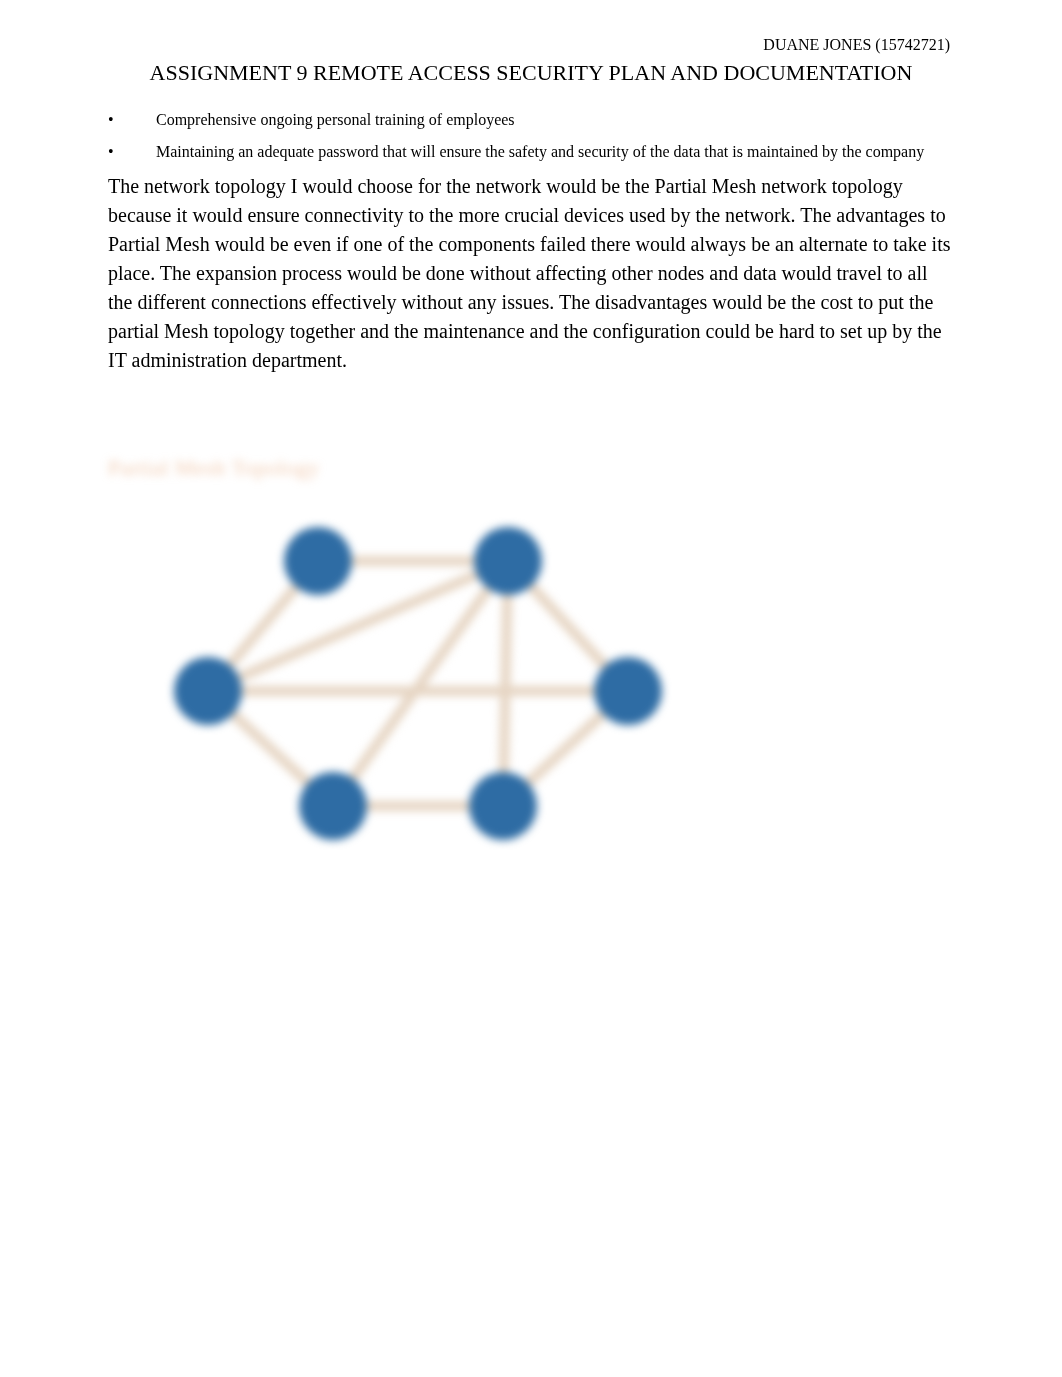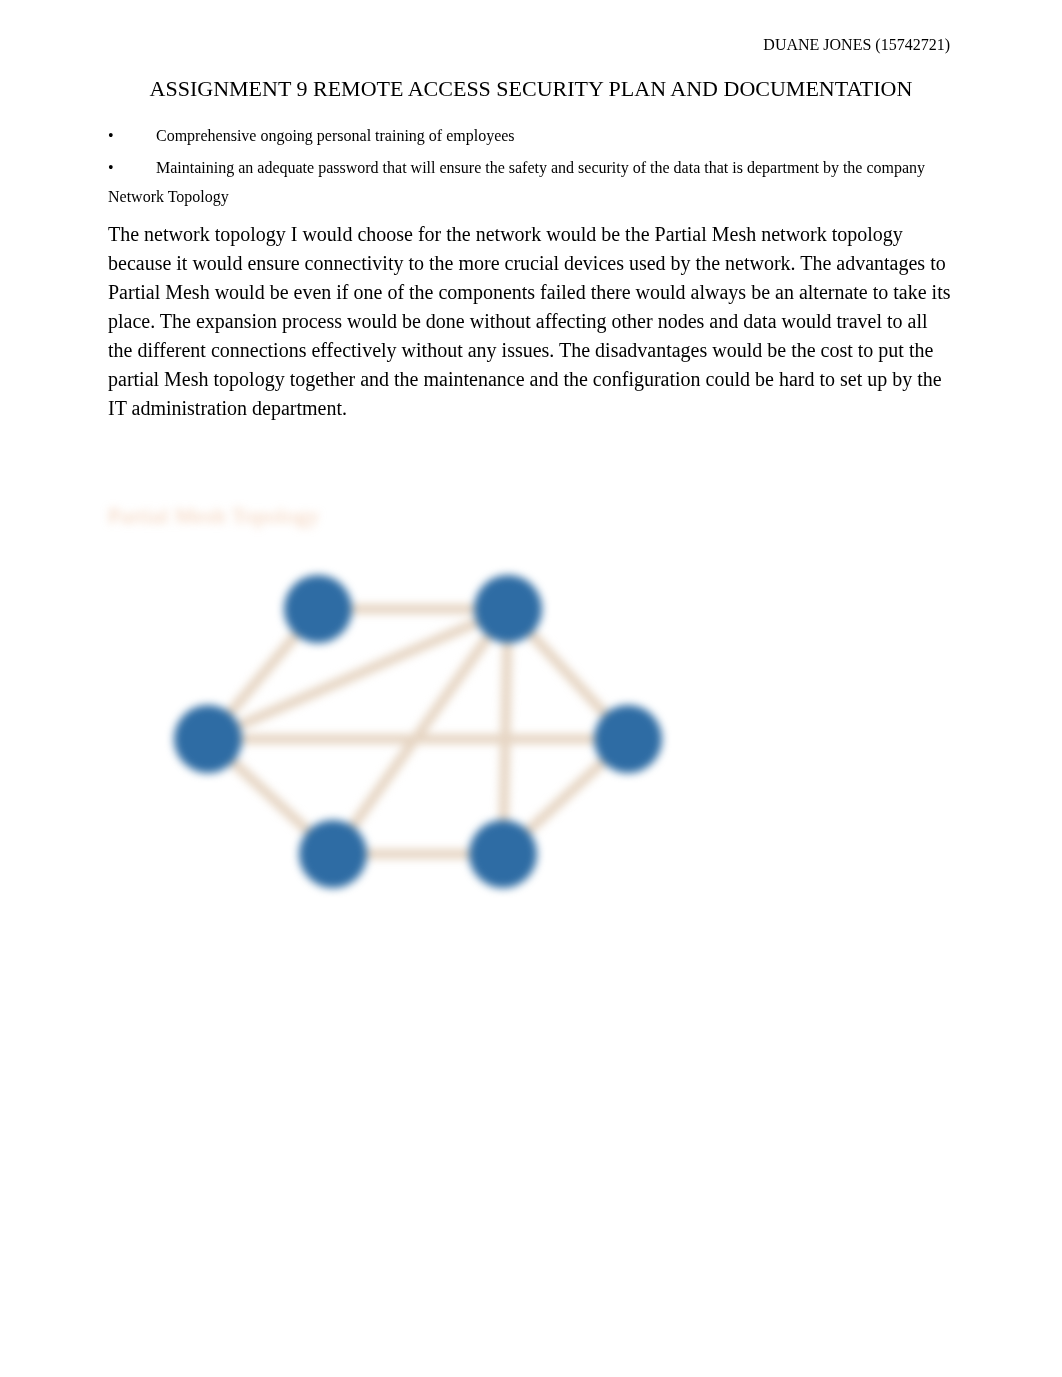--- a/index.html
+++ b/index.html
@@ -10,21 +10,21 @@
       font-family: "Times New Roman", Times, serif;
       color: #000000;
       position: relative;
     }
     .page {
       padding: 36px 108px 0 108px;
     }
     .header-name {
       text-align: right;
       font-size: 16px;
-      margin-bottom: 22px;
+      margin-bottom: 6px;
       padding-right: 4px;
     }
     .assignment-title {
       text-align: center;
       font-size: 22px;
       margin-bottom: 22px;
     }
     .bullet-row {
       display: flex;
       font-size: 16px;
@@ -77,24 +77,23 @@
 
   <div class="assignment-title">ASSIGNMENT 9 REMOTE ACCESS SECURITY PLAN AND DOCUMENTATION</div>
 
   <div class="bullet-row">
     <span class="bullet-mark">•</span>
     <span class="bullet-text">Comprehensive ongoing personal training of employees</span>
   </div>
 
   <div class="bullet-row">
     <span class="bullet-mark">•</span>
-    <span class="bullet-text">Maintaining an adequate password that will ensure the safety and security of the data that is department by the company</span>
+    <span class="bullet-text">Maintaining an adequate password that will ensure the safety and security of the data that is maintained by the company</span>
   </div>
 
-  <div class="section-heading">Network Topology</div>
 
   <div class="body-paragraph">The network topology I would choose for the network would be the Partial Mesh network topology because it would ensure connectivity to the more crucial devices used by the network. The advantages to Partial Mesh would be even if one of the components failed there would always be an alternate to take its place. The expansion process would be done without affecting other nodes and data would travel to all the different connections effectively without any issues. The disadvantages would be the cost to put the partial Mesh topology together and the maintenance and the configuration could be hard to set up by the IT administration department.</div>
 
   <div class="diagram-area">
     <div class="diagram-title">Partial Mesh Topology</div>
     <svg class="mesh-svg" viewBox="0 0 620 360">
       <g id="edges-group">
           <line x1="210" y1="60" x2="400" y2="60" stroke="#e6d5c3" stroke-width="10" stroke-linecap="round"></line>
           <line x1="210" y1="60" x2="100" y2="190" stroke="#e6d5c3" stroke-width="10" stroke-linecap="round"></line>
           <line x1="400" y1="60" x2="100" y2="190" stroke="#e6d5c3" stroke-width="10" stroke-linecap="round"></line>

